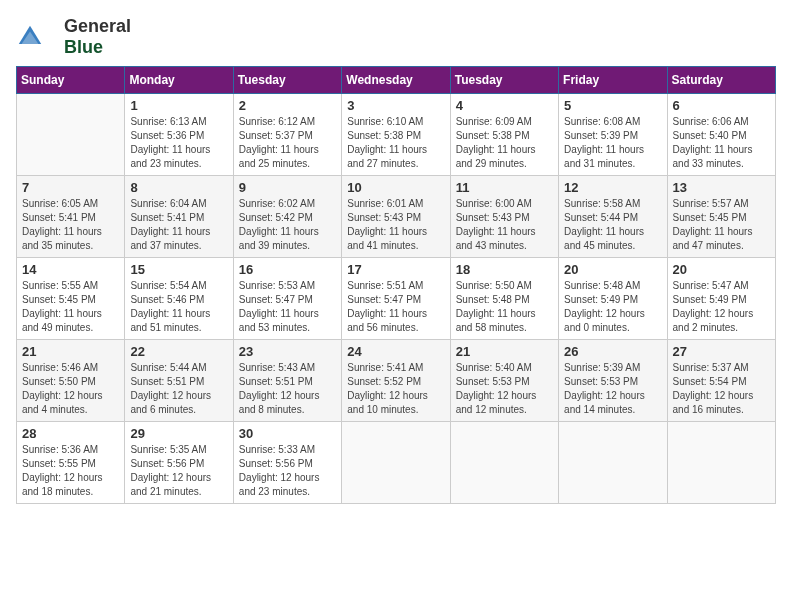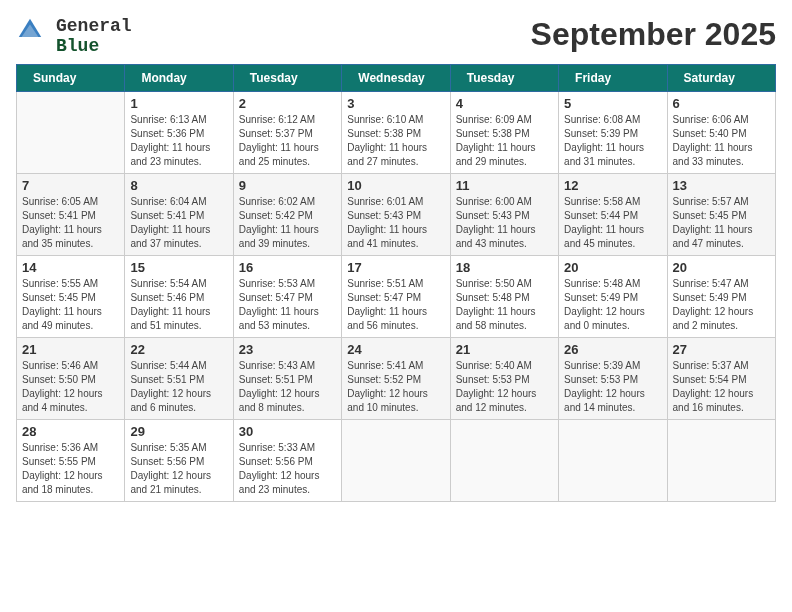--- a/index.html
+++ b/index.html
@@ -11,22 +11,22 @@
       padding: 16px;
     }
     .header-area {
       display: flex;
       justify-content: space-between;
       align-items: flex-start;
       margin-bottom: 8px;
     }
     .logo {
       display: flex;
-      gap: 12px;
-      font-family: Liberation Mono, monospace;
+      align-items: center;
+      gap: 20px;
     }
     .logo-text-general {
       font-size: 18px;
       font-weight: bold;
       color: #333;
     }
     .logo-text-blue {
       font-size: 18px;
       font-weight: bold;
       color: #14532d;
@@ -46,23 +46,23 @@
     .location-title {
       font-size: 15px;
       color: #555;
     }
     table {
       width: 100%;
       border-collapse: collapse;
       font-size: 11px;
     }
     th {
-      background-color: #0f766e;
+      background-color: #701a75;
       color: #fff;
-      padding: 6px 16px;
+      padding: 6px 4px;
       text-align: left;
       font-size: 12px;
       border: 1px solid #2d6aa0;
     }
     td {
       border: 1px solid #ccc;
       vertical-align: top;
       padding: 4px 5px;
       height: 80px;
       width: calc(100% / 7);
@@ -98,21 +98,20 @@
     <svg class="logo-icon" viewBox="0 0 40 40" xmlns="http://www.w3.org/2000/svg">
       <polygon points="20,4 36,30 4,30" fill="#3a7fc1"></polygon>
       <polygon points="20,12 32,30 8,30" fill="#fff" opacity="0.3"></polygon>
     </svg>
     <div>
       <span class="logo-text-general">General</span><br>
       <span class="logo-text-blue">Blue</span>
     </div>
   </div>
   <div class="title-area">
-    <div class="month-title">September 2025</div>
   </div>
 </div>
 
 <table>
   <thead>
     <tr id="header-row">
         <th>Sunday</th>
         <th>Monday</th>
         <th>Tuesday</th>
         <th>Wednesday</th>

